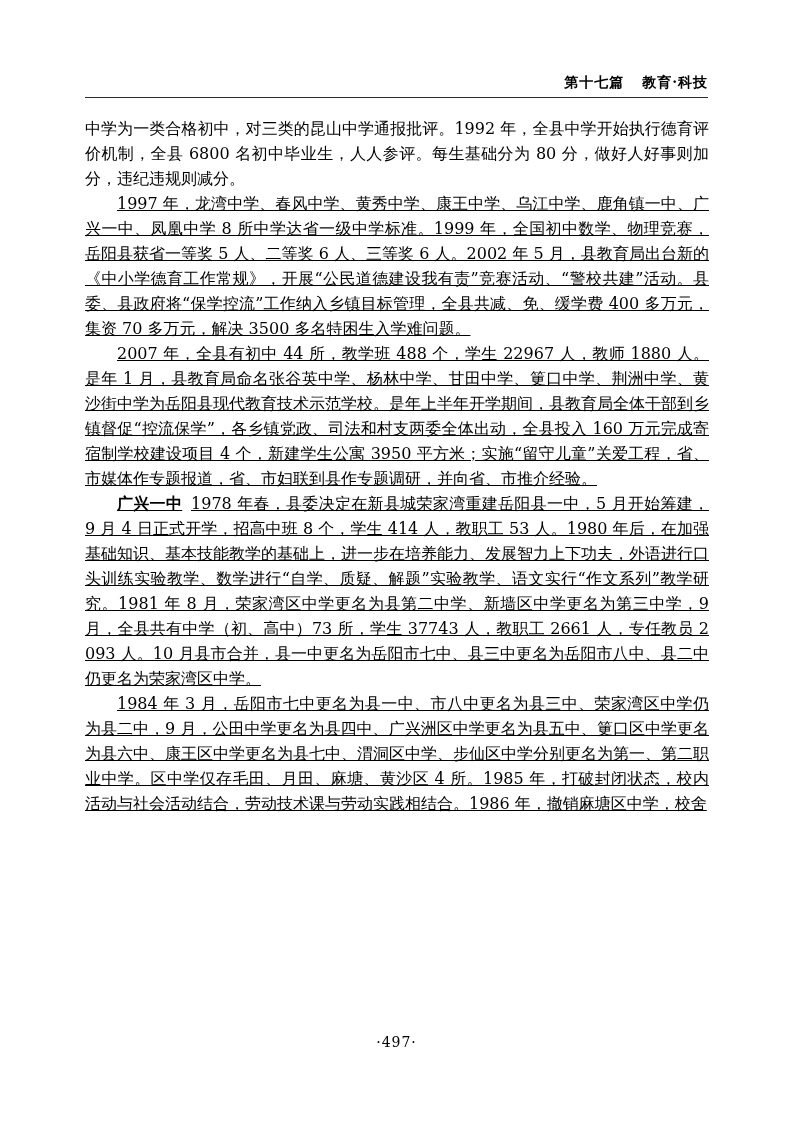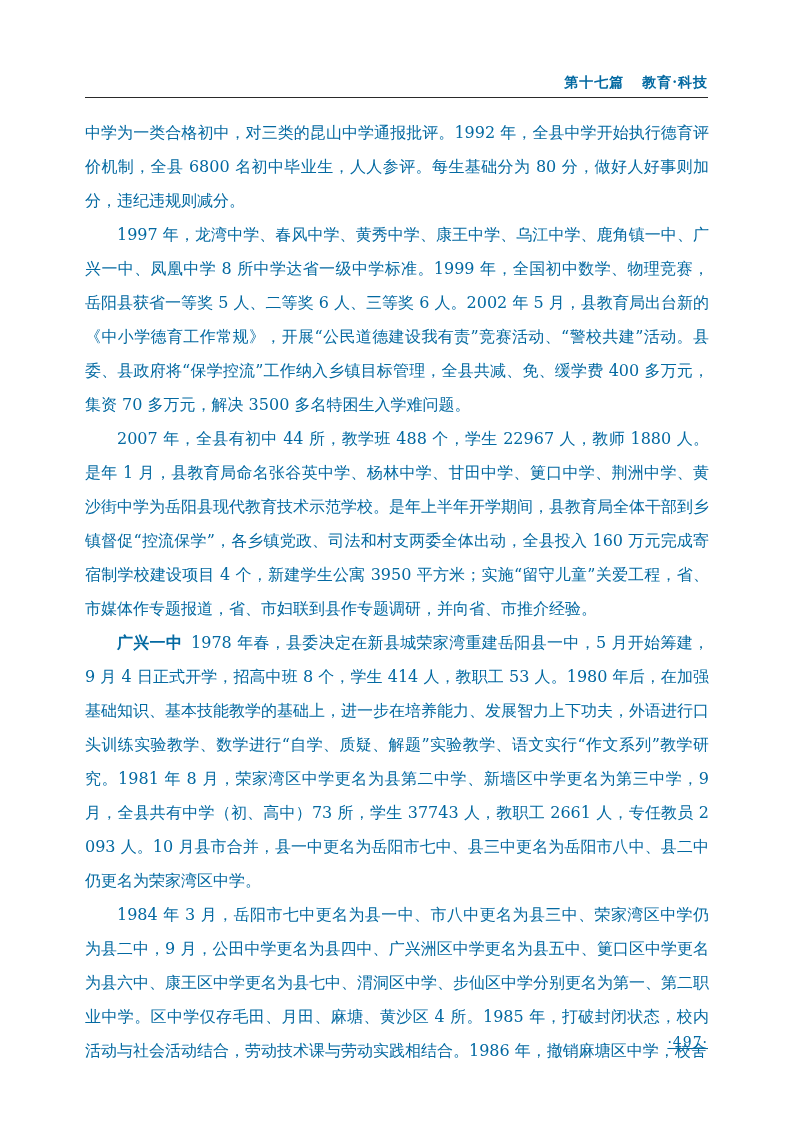--- a/index.html
+++ b/index.html
@@ -6,21 +6,21 @@
     margin: 0;
     padding: 0;
     background: #ffffff;
   }
   .page {
     position: relative;
     width: 793px;
     height: 1122px;
     background: #ffffff;
     font-family: "DejaVu Serif", "Liberation Serif", serif;
-    color: #0369a1;
+    color: #000000;
     overflow: hidden;
   }
   .header {
     position: absolute;
     top: 74px;
     left: 85px;
     width: 623px;
     text-align: right;
     font-size: 14px;
     font-weight: bold;
@@ -36,45 +36,45 @@
     width: 623px;
     height: 0;
     border-top: 1.2px solid #2a2a2a;
   }
   .page-body {
     position: absolute;
     top: 116px;
     left: 85px;
     width: 624px;
     font-size: 16px;
-    line-height: 34px;
+    line-height: 25px;
     text-align: justify;
     text-justify: inter-ideograph;
     word-break: break-all;
   }
   .page-body p {
     margin: 0;
   }
   .page-body p.indent {
     text-indent: 2em;
+    text-decoration: underline;
   }
   .page-body .lead {
     font-family: "DejaVu Sans", "Liberation Sans", sans-serif;
     font-weight: bold;
     margin-right: 0.55em;
   }
   .footer {
     position: absolute;
     top: 1034px;
     left: 85px;
     width: 623px;
-    text-align: right;
+    text-align: center;
     font-size: 14px;
     letter-spacing: 1px;
-    text-decoration: underline;
   }
 </style>
 </head>
 <body>
 
 <div class="page">
 
   <div class="header">
     <span class="section-label">第十七篇</span><span>教育·科技</span>
   </div>

